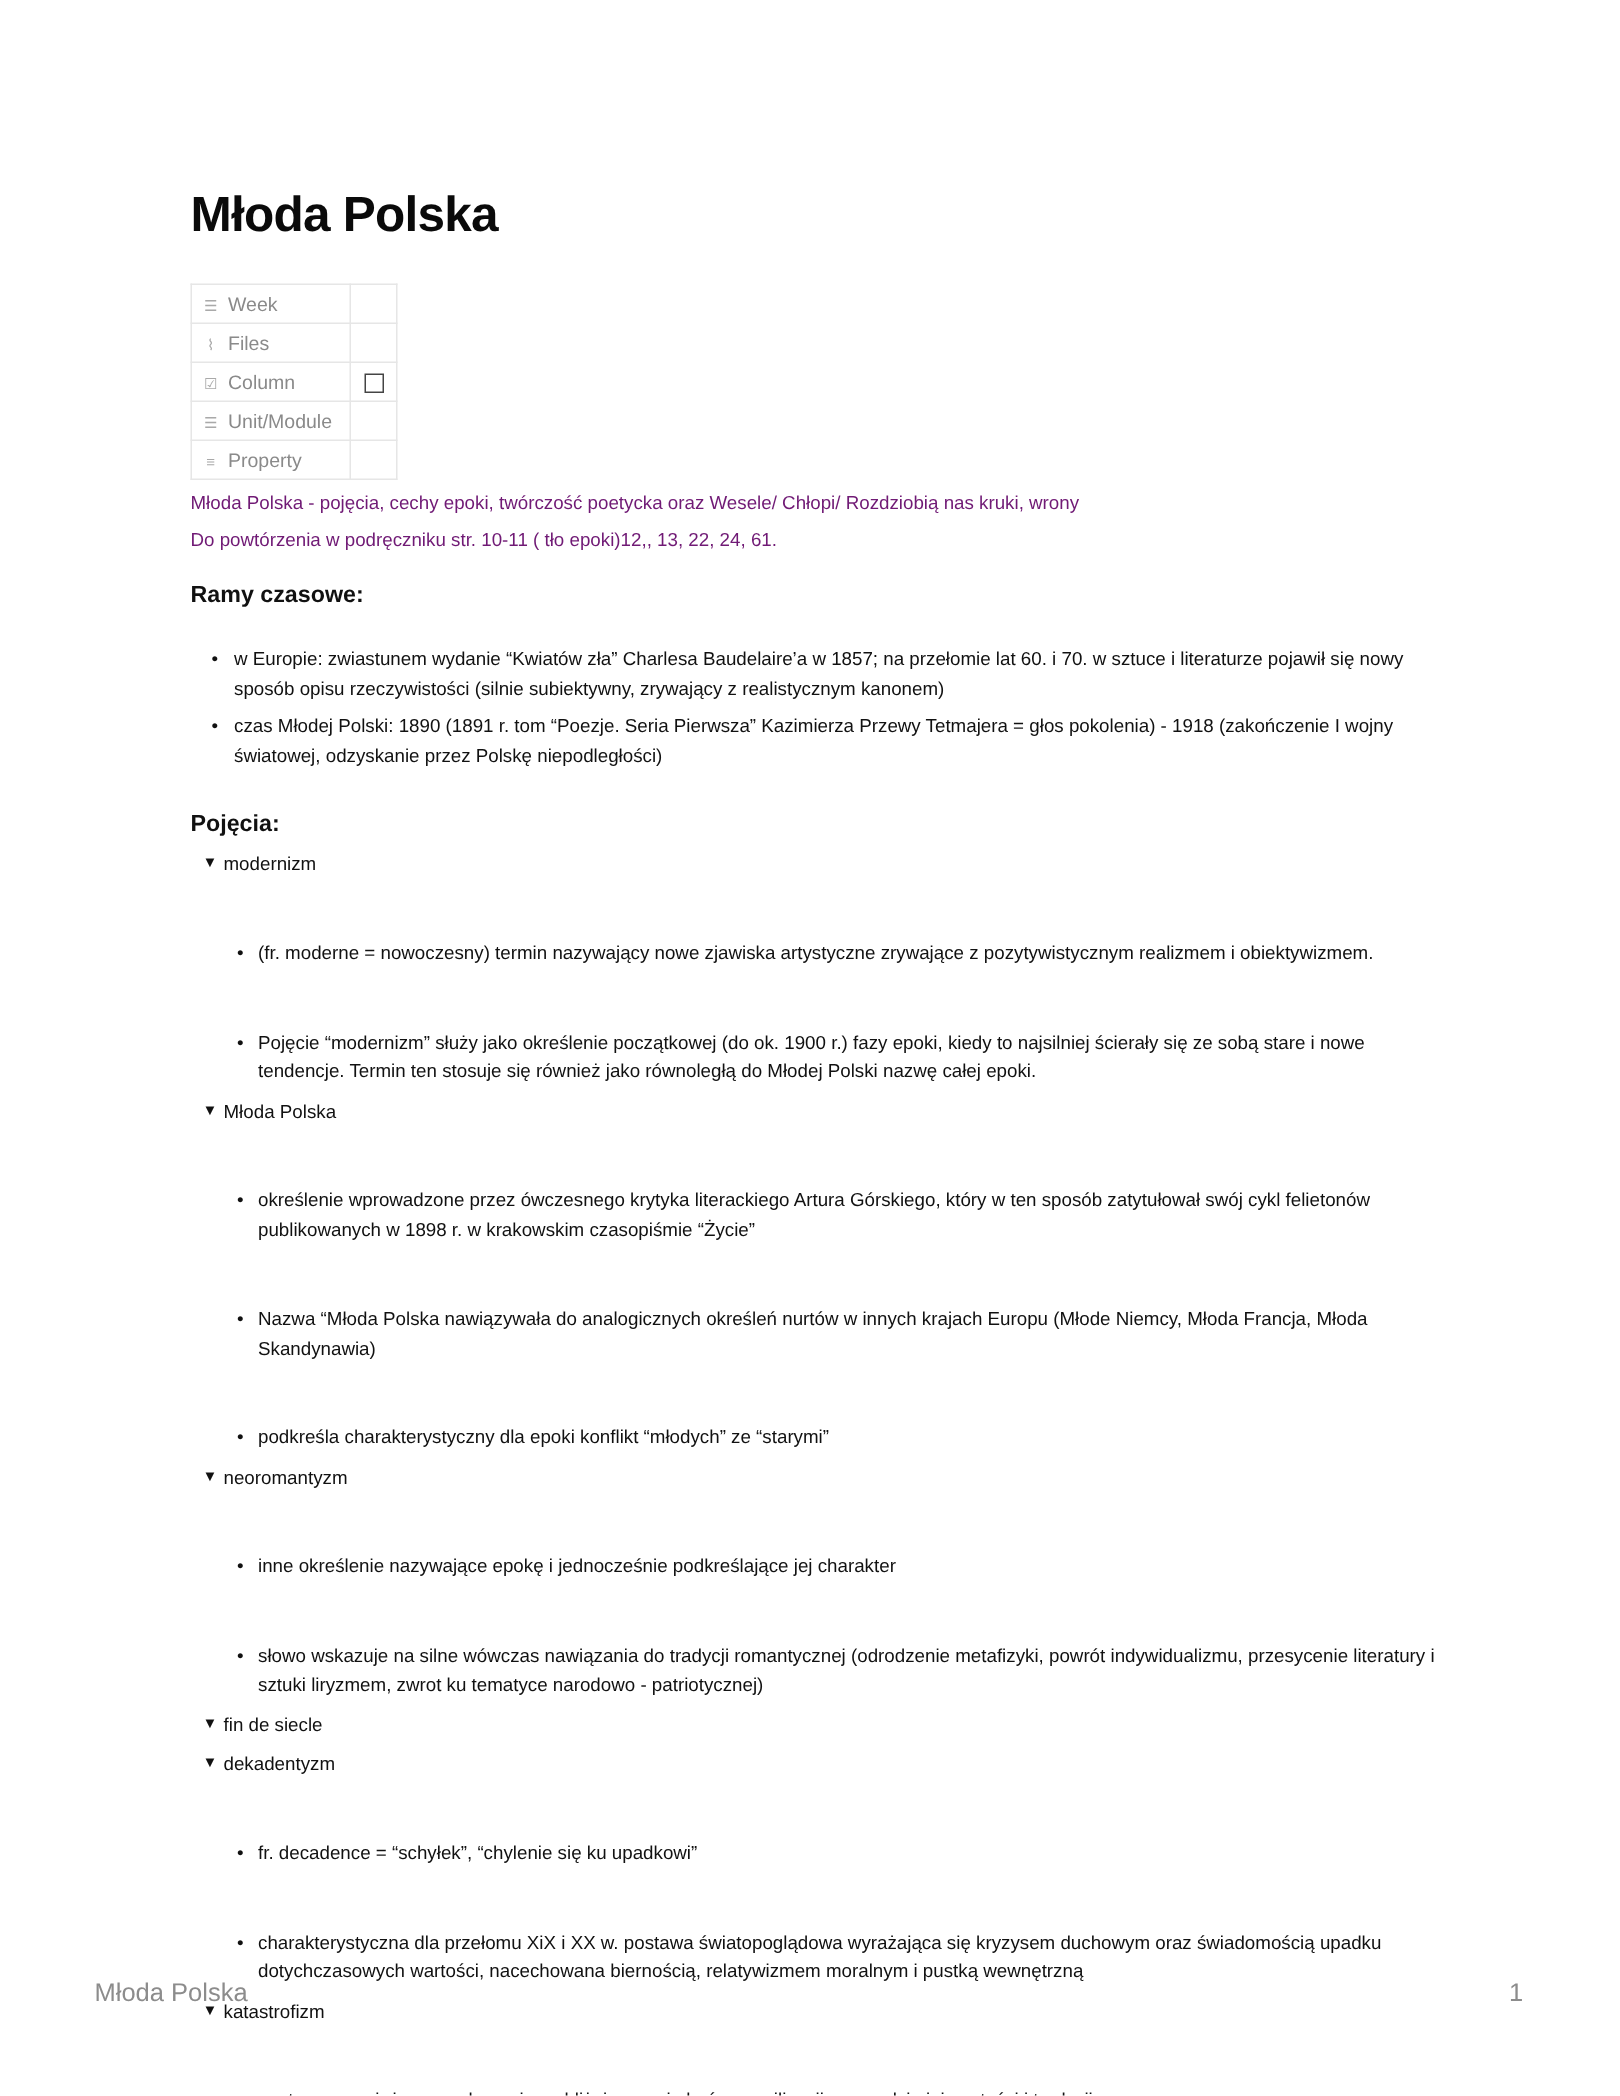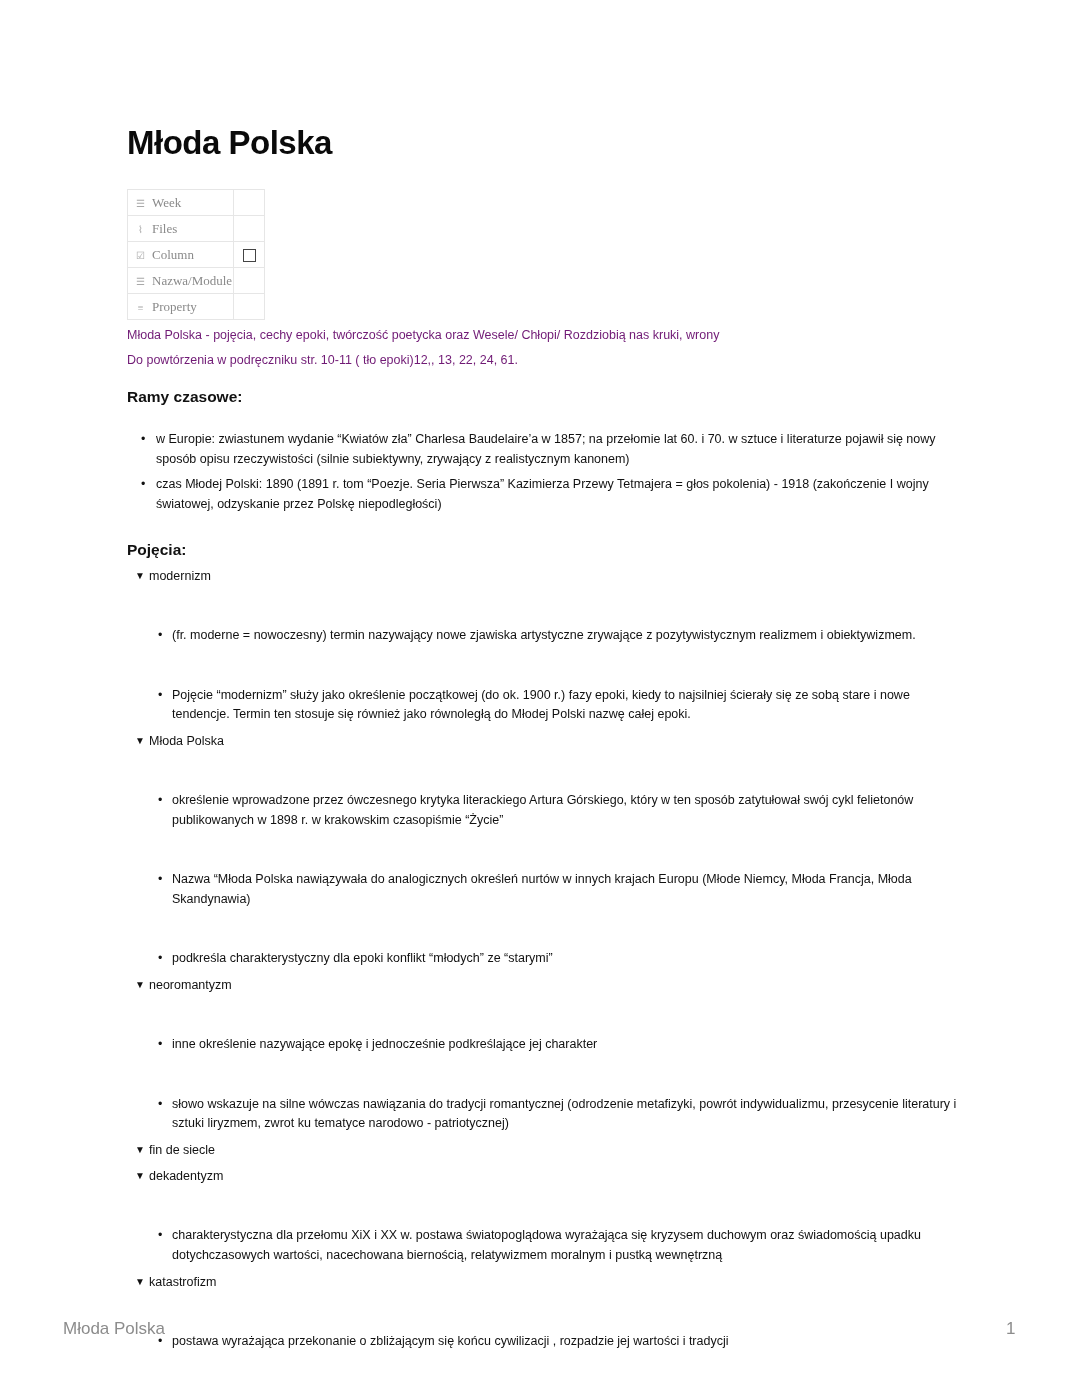--- a/index.html
+++ b/index.html
@@ -6,21 +6,21 @@
   body {
     width: 1080px; height: 1397px; position: relative; overflow: hidden;
     font-family: "Liberation Sans", sans-serif; color: #111;
   }
   .page-title {
     position: absolute; left: 127px; top: 124px; margin: 0;
     font-size: 33px; font-weight: bold; letter-spacing: -0.5px; color: #0a0a0a;
   }
   .props {
     position: absolute; left: 127px; top: 189px;
-    border-collapse: collapse; font-size: 13px; font-family: Liberation Serif, serif;
+    border-collapse: collapse; font-size: 13px;
   }
   .props td { border: 1px solid #e6e6e6; height: 25px; padding: 0; }
   .props td.k { width: 98px; color: #8a8a8a; padding-left: 7px; }
   .props td.v { width: 30px; text-align: center; }
   .props .ico { display: inline-block; width: 11px; margin-right: 6px; color: #a9a9a9; font-size: 10px; text-align: center; }
   .cb { display: inline-block; width: 11px; height: 11px; border: 1.3px solid #444; vertical-align: middle; }
   .p { position: absolute; left: 127px; margin: 0; font-size: 12.5px; color: #701a75; }
   h2 { position: absolute; left: 127px; margin: 0; font-size: 15.5px; font-weight: bold; color: #111; }
   ul.b1 { position: absolute; left: 118px; top: 414px; margin: 16px; padding: 0; list-style: none; width: 830px; }
   ul.b1 li { position: relative; padding-left: 22px; font-size: 12.5px; line-height: 19.5px; margin-bottom: 6px; }
@@ -47,21 +47,21 @@
   </tr>
   <tr>
     <td class="k"><span class="ico">⌇</span><span>Files</span></td>
     <td class="v"></td>
   </tr>
   <tr>
     <td class="k"><span class="ico">☑</span><span>Column</span></td>
     <td class="v"><span class="cb"></span></td>
   </tr>
   <tr>
-    <td class="k"><span class="ico">☰</span><span>Nazwa/Module</span></td>
+    <td class="k"><span class="ico">☰</span><span>Unit/Module</span></td>
     <td class="v"></td>
   </tr>
   <tr>
     <td class="k"><span class="ico">≡</span><span>Property</span></td>
     <td class="v"></td>
   </tr>
 </tbody>
   </table>
 
 <p class="p" style="top:328px">Młoda Polska - pojęcia, cechy epoki, twórczość poetycka oraz Wesele/ Chłopi/ Rozdziobią nas kruki, wrony</p>
@@ -97,20 +97,21 @@
       <li>inne określenie nazywające epokę i jednocześnie podkreślające jej charakter</li>
       <li>słowo wskazuje na silne wówczas nawiązania do tradycji romantycznej (odrodzenie metafizyki, powrót indywidualizmu, przesycenie literatury i sztuki liryzmem, zwrot ku tematyce narodowo - patriotycznej)</li>
     </ul>
   </div>
   <div class="tg">
     <div class="tg-head"><span class="tri">▼</span><span>fin de siecle</span></div>
   </div>
   <div class="tg">
     <div class="tg-head"><span class="tri">▼</span><span>dekadentyzm</span></div>
     <ul>
+      <li>fr. decadence = “schyłek”, “chylenie się ku upadkowi”</li>
       <li>charakterystyczna dla przełomu XiX i XX w. postawa światopoglądowa wyrażająca się kryzysem duchowym oraz świadomością upadku dotychczasowych wartości, nacechowana biernością, relatywizmem moralnym i pustką wewnętrzną</li>
     </ul>
   </div>
   <div class="tg">
     <div class="tg-head"><span class="tri">▼</span><span>katastrofizm</span></div>
     <ul>
       <li>postawa wyrażająca przekonanie o zbliżającym się końcu cywilizacji , rozpadzie jej wartości i tradycji</li>
     </ul>
   </div>
 </div>

